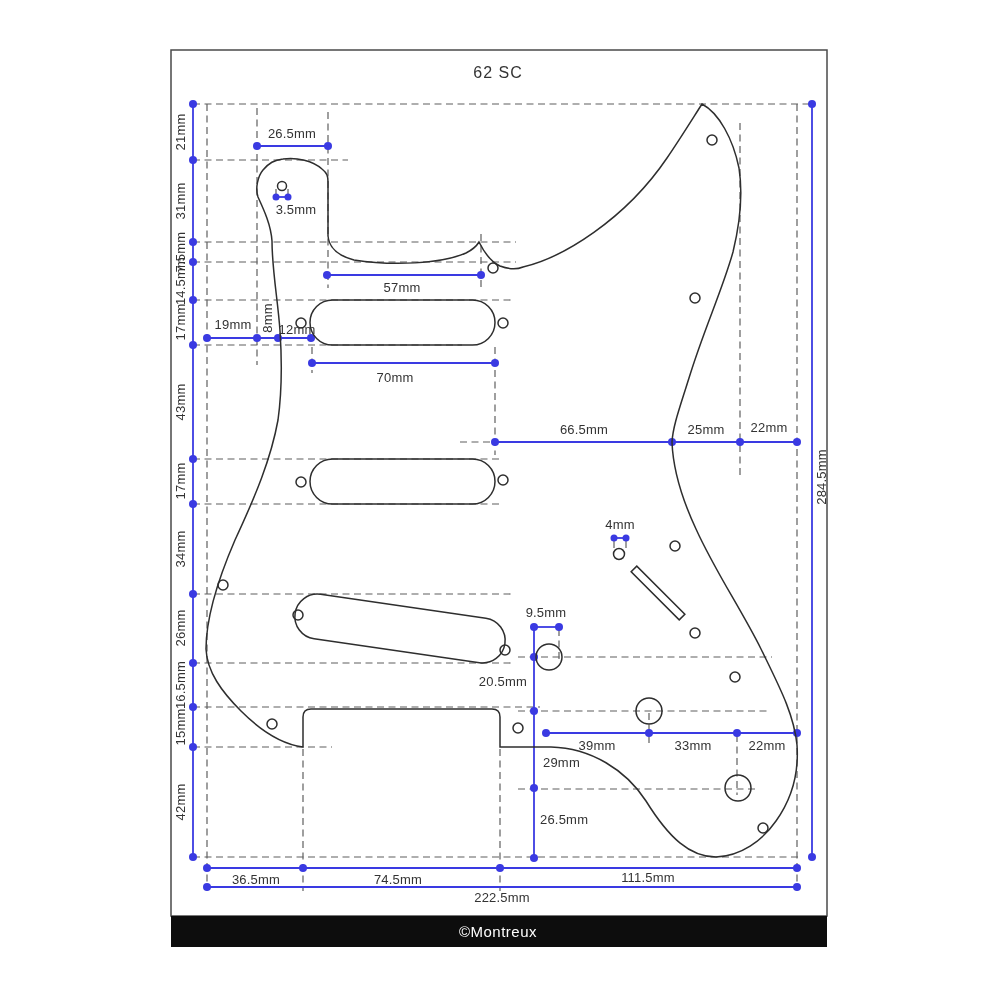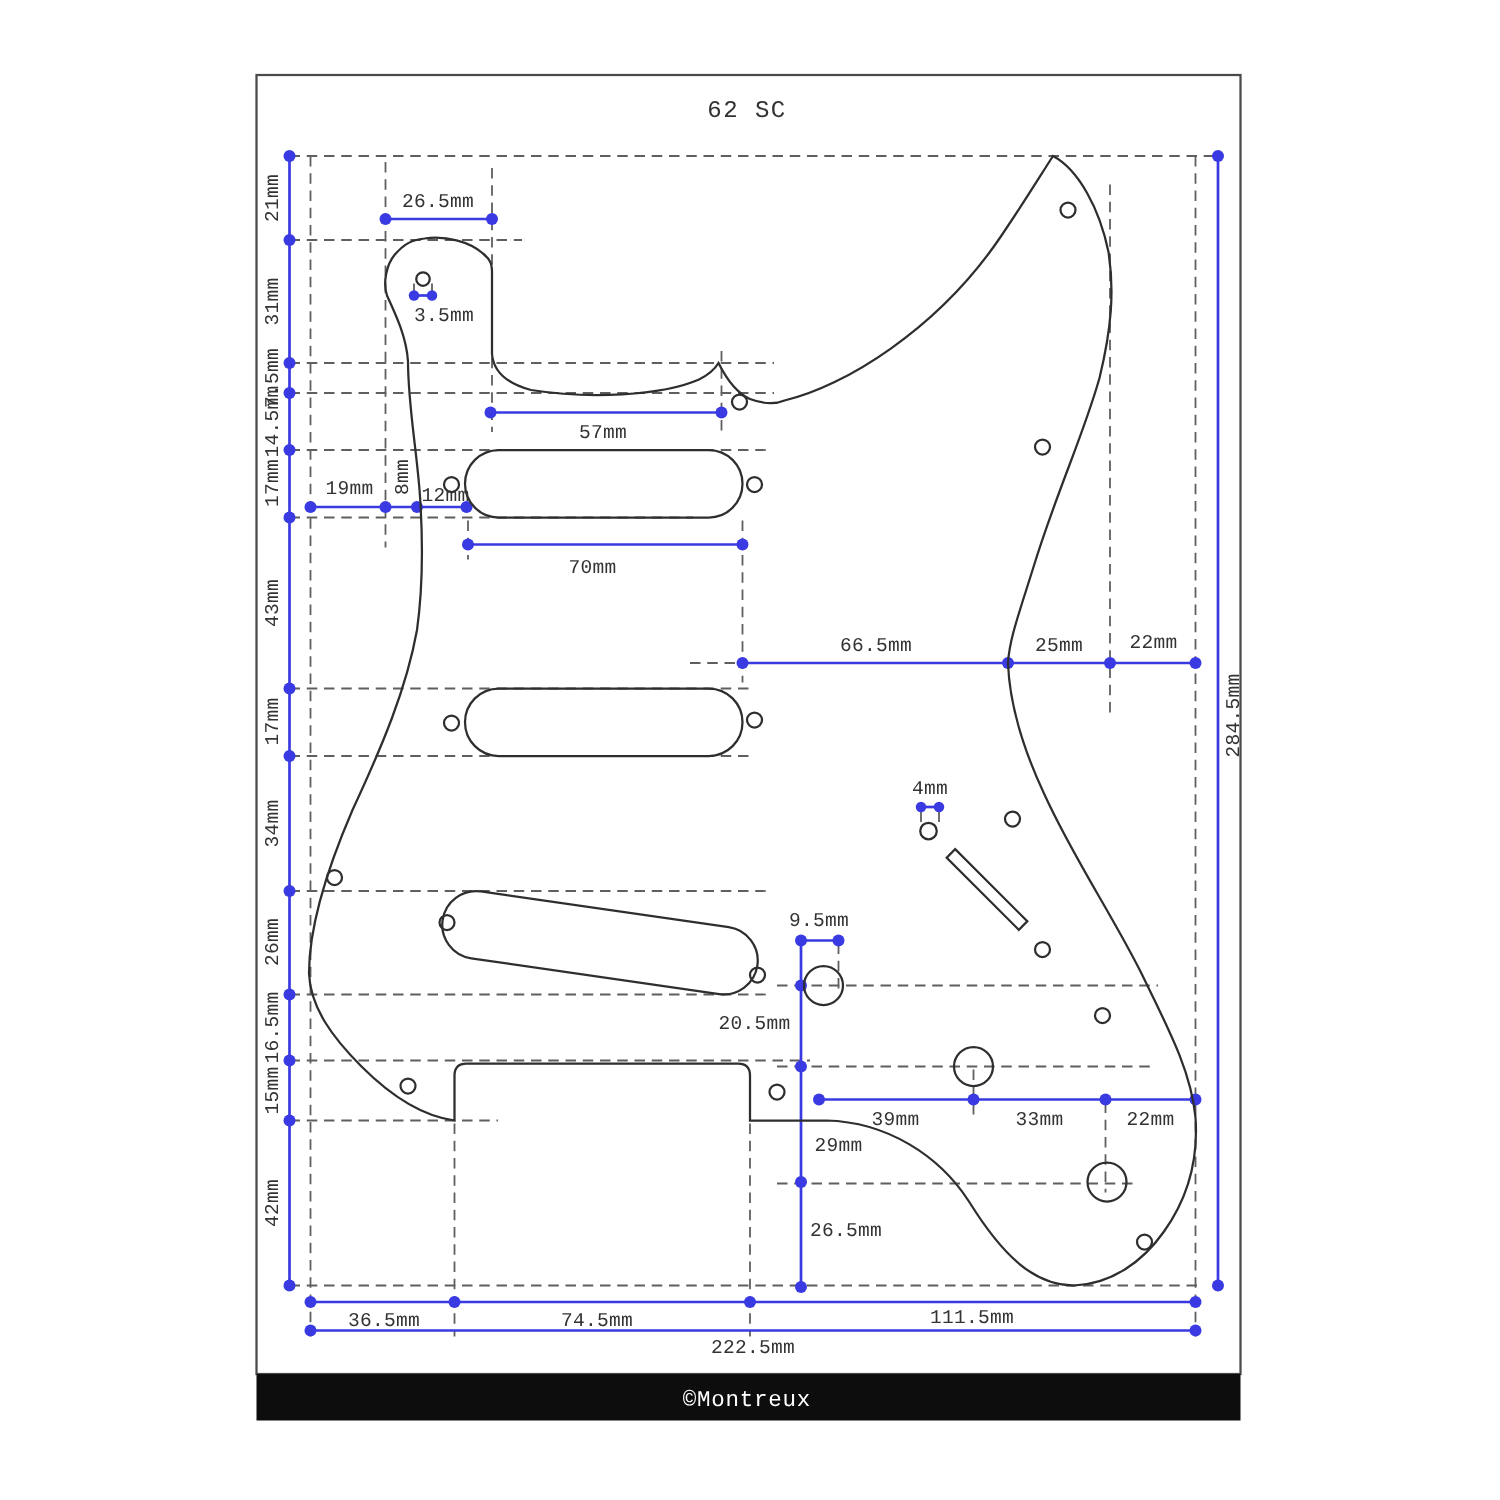--- a/index.html
+++ b/index.html
@@ -1,17 +1,17 @@
 <!DOCTYPE html>
 <html><head>
 <meta charset="utf-8">
 <style>
   html,body{margin:0;padding:0;background:#ffffff;}
   .canvas{width:1000px;height:1000px;background:#ffffff;position:relative;overflow:hidden;
-          font-family:Liberation Mono, monospace;}
+          font-family:Liberation Sans, sans-serif;}
   svg{position:absolute;left:0;top:0;}
   .construction line{stroke-width:1.2;stroke-dasharray:7 4.5;fill:none;}
   .outline path,.outline rect,.outline circle{stroke-width:1.5;fill:none;}
   .dims line{stroke-width:1.8;}
   .dimlabels text{font-size:13px;letter-spacing:.2px;}
   .title-text{font-size:16px;letter-spacing:1px;}
   .footer-text{font-size:15px;letter-spacing:.5px;}
   .anchor-mid{text-anchor:middle;}
   .anchor-end{text-anchor:end;}
 </style>

